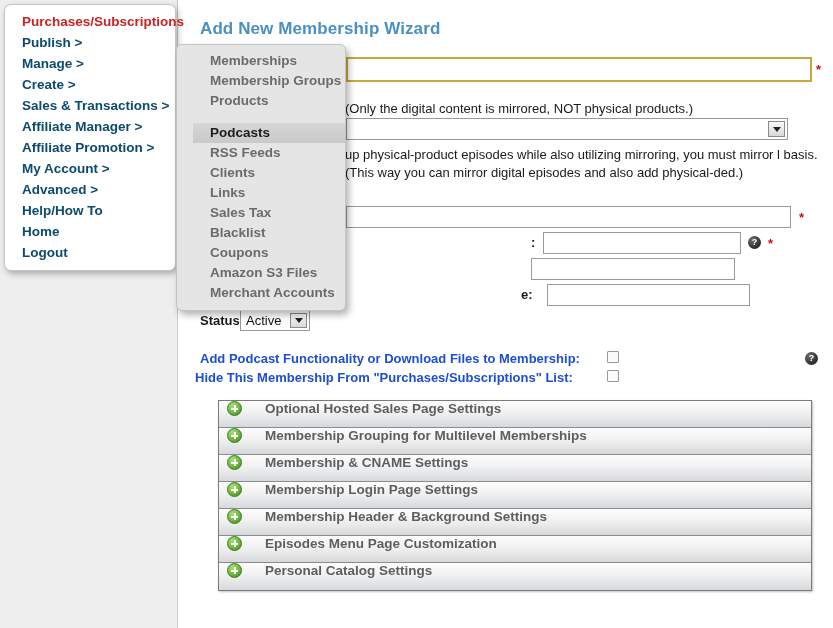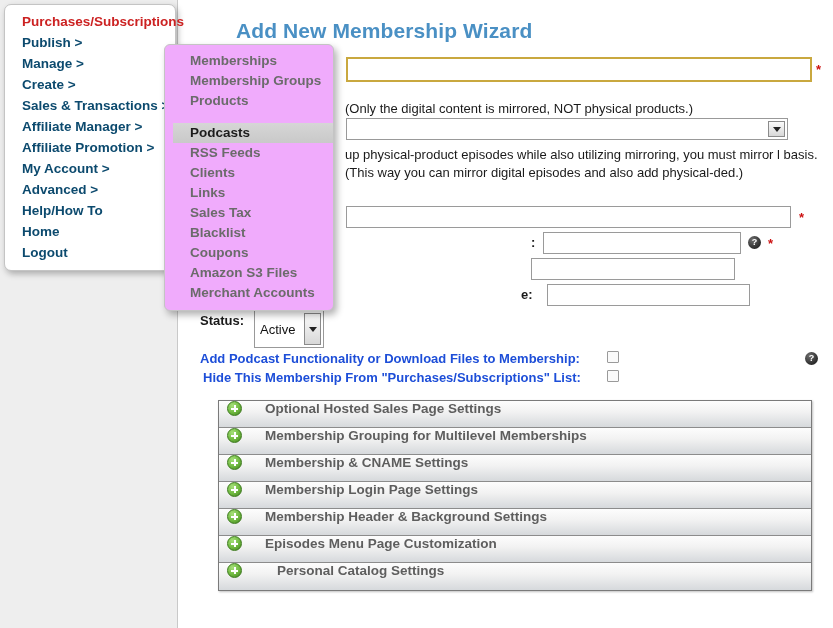--- a/index.html
+++ b/index.html
@@ -51,28 +51,28 @@
     white-space: nowrap;
     cursor: pointer;
   }
   .menu-item.active-red {
     color: #cc2222;
   }
 
   
   #submenu {
     position: absolute;
-    left: 164px;
+    left: 176px;
     top: 44px;
     width: 170px;
-    background: #f0abfc;
+    background: #e5e5e5;
     border: 1px solid #c4c4c4;
     border-radius: 6px;
     box-shadow: 3px 4px 7px rgba(0,0,0,0.30);
-    padding: 6px 0 7px 8px;
+    padding: 6px 0 7px 16px;
     box-sizing: border-box;
     z-index: 30;
     overflow: hidden;
   }
   .submenu-item {
     font-size: 13.5px;
     font-weight: bold;
     color: #6b6b6b;
     padding: 2px 0 2px 17px;
     line-height: 16px;
@@ -92,25 +92,24 @@
     top: 0;
     width: 654px;
     height: 628px;
     background: #ffffff;
   }
 
   #page-title {
     position: absolute;
     left: 21px;
     top: 19px;
-    font-size: 21px;
+    font-size: 17px;
     font-weight: bold;
     color: #4a90c4;
     letter-spacing: 0.1px;
-    margin-left: 36px;
   }
 
   
   .row-name-input {
     position: absolute;
     left: 167px;
     top: 57px;
     width: 466px;
     height: 25px;
     border: 2px solid #c9a83f;
@@ -221,37 +220,37 @@
     font-weight: bold;
     color: #1a1a1a;
     white-space: nowrap;
   }
   #lbl-3 { left: 352px; top: 235px; }
   #lbl-5 { left: 342px; top: 287px; }
 
   
   #lbl-status { left: 21px; top: 313px; }
   #select-status {
-    left: 75px;
+    left: 61px;
     top: 310px;
     width: 70px;
-    height: 38px;
+    height: 21px;
     padding-left: 5px;
   }
 
   
   .cb-label {
     position: absolute;
     font-size: 13px;
     font-weight: bold;
     color: #1d4ed8;
     white-space: nowrap;
   }
   #cb-label-1 { left: 21px; top: 351px; }
-  #cb-label-2 { left: 24px; top: 370px; }
+  #cb-label-2 { left: 16px; top: 370px; }
   .checkbox {
     position: absolute;
     width: 12px;
     height: 12px;
     border: 1px solid #9a9a9a;
     background: #fafafa;
     box-sizing: border-box;
     border-radius: 1px;
   }
   #cb-1 { left: 428px; top: 351px; }
@@ -270,21 +269,21 @@
   }
   .acc-row {
     height: 27px;
     display: flex;
     align-items: flex-start;
     background: linear-gradient(to bottom, #fdfdfd 0%, #f2f2f2 42%, #d6d9dc 100%);
     border-bottom: 1px solid #8c8c8c;
     box-sizing: border-box;
     cursor: pointer;
   }
-  .acc-row:last-child { border-bottom: none; gap: 12px; }
+  .acc-row:last-child { border-bottom: none; }
   .acc-plus {
     width: 15px;
     height: 15px;
     margin-left: 8px;
     margin-right: 23px;
     border-radius: 50%;
     background: radial-gradient(circle at 35% 28%, #a6e07a 0%, #6fb83f 55%, #3f7d1e 100%);
     border: 1px solid #3c7a1c;
     box-sizing: border-box;
     position: relative;

